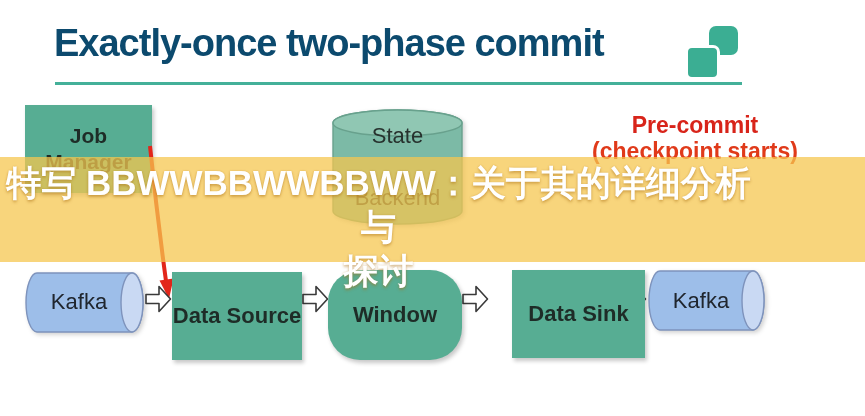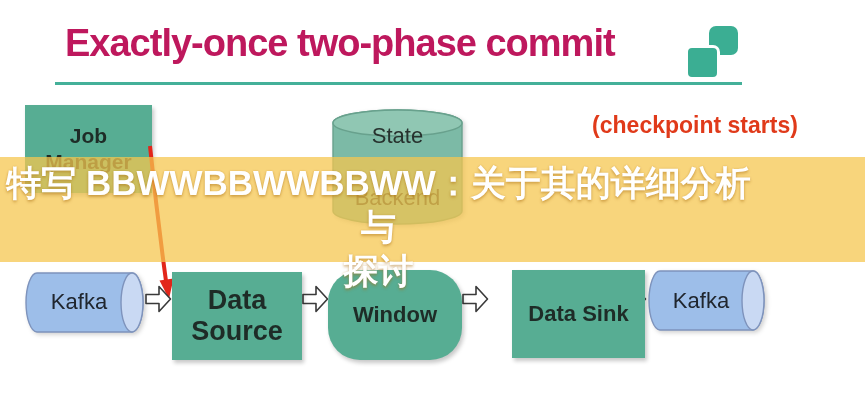--- a/index.html
+++ b/index.html
@@ -2,43 +2,43 @@
 <html><head>
 <meta charset="utf-8">
 <style>
   html,body{margin:0;padding:0;background:#e8e8e8;}
   .slide{
     position:relative;width:865px;height:416px;background:#ffffff;
     overflow:hidden;font-family:"Liberation Sans", sans-serif;
   }
   
   .page-title{
-    position:absolute;left:65px;top:22px;font-size:38px;font-weight:800;
-    letter-spacing:-1px;color:#be185d;white-space:nowrap;
+    position:absolute;left:54px;top:22px;font-size:38px;font-weight:800;
+    letter-spacing:-1px;color:#0c4a6e;white-space:nowrap;
   }
   .title-underline{
     position:absolute;left:55px;top:82px;width:687px;height:3px;background:#44B099;
   }
   .logo{position:absolute;left:685px;top:24px;width:60px;height:56px;}
   .logo .sq-back{
     position:absolute;left:24px;top:2px;width:29px;height:29px;
     background:#3BAE93;border-radius:7px;
   }
   .logo .sq-front{
     position:absolute;left:0px;top:21px;width:29px;height:29px;
     background:#3BAE93;border-radius:7px;border:3px solid #ffffff;
   }
   
   .node-box{
     position:absolute;background:#57AD93;display:flex;flex-direction:column;
     align-items:center;justify-content:center;text-align:center;
     color:#1E2C27;box-shadow:2px 3px 4px rgba(0,0,0,0.22);font-weight:bold;
   }
   .job-manager{left:25px;top:105px;width:127px;height:88px;font-size:21px;line-height:26px;}
-  .data-source{left:172px;top:272px;width:130px;height:88px;font-size:27px;}
+  .data-source{left:172px;top:272px;width:130px;height:88px;font-size:22px;}
   .window-box{left:328px;top:270px;width:134px;height:90px;font-size:22px;border-radius:32px;}
   .data-sink{left:512px;top:270px;width:133px;height:88px;font-size:22px;}
   .shape-wrap{position:absolute;}
   .shape-wrap svg{display:block;filter:drop-shadow(2px 2px 2px rgba(0,0,0,0.18));}
   .cyl-label{
     position:absolute;display:flex;flex-direction:column;align-items:center;
     justify-content:flex-start;text-align:center;color:#27322E;
   }
   .state-backend-label{left:332px;top:122px;width:131px;font-size:22px;line-height:28px;gap:34px;}
   .kafka-left-label{left:25px;top:272px;width:108px;height:60px;justify-content:center;font-size:22px;color:#20262E;}
@@ -94,20 +94,21 @@
       <path d="M1,15 A64.5,13 0 0 1 130,15 L130,103 A64.5,13 0 0 1 1,103 Z" fill="#7CBAA6" stroke="#68A18D" stroke-width="1.4"></path>
       <ellipse cx="65.5" cy="15" rx="64.5" ry="13" fill="#90C7B3" stroke="#68A18D" stroke-width="1.4"></ellipse>
     </svg>
   </div>
   <div class="cyl-label state-backend-label">
     <span>State</span>
     <span>Backend</span>
   </div>
 
   <div class="pre-commit">
+    <div class="l1">Pre-commit</div>
     <div class="l2">(checkpoint starts)</div>
   </div>
 
   <svg class="arrow-layer">
     <path d="M150,146 Q157,215 166,281" fill="none" stroke="#E2261A" stroke-width="4"></path>
     <polygon points="169,299 159.5,280.5 173.5,278.5" fill="#E2261A"></polygon>
   </svg>
 
   <div class="shape-wrap" style="left:25px;top:272px;">
     <svg width="119" height="61" viewBox="0 0 119 61">

